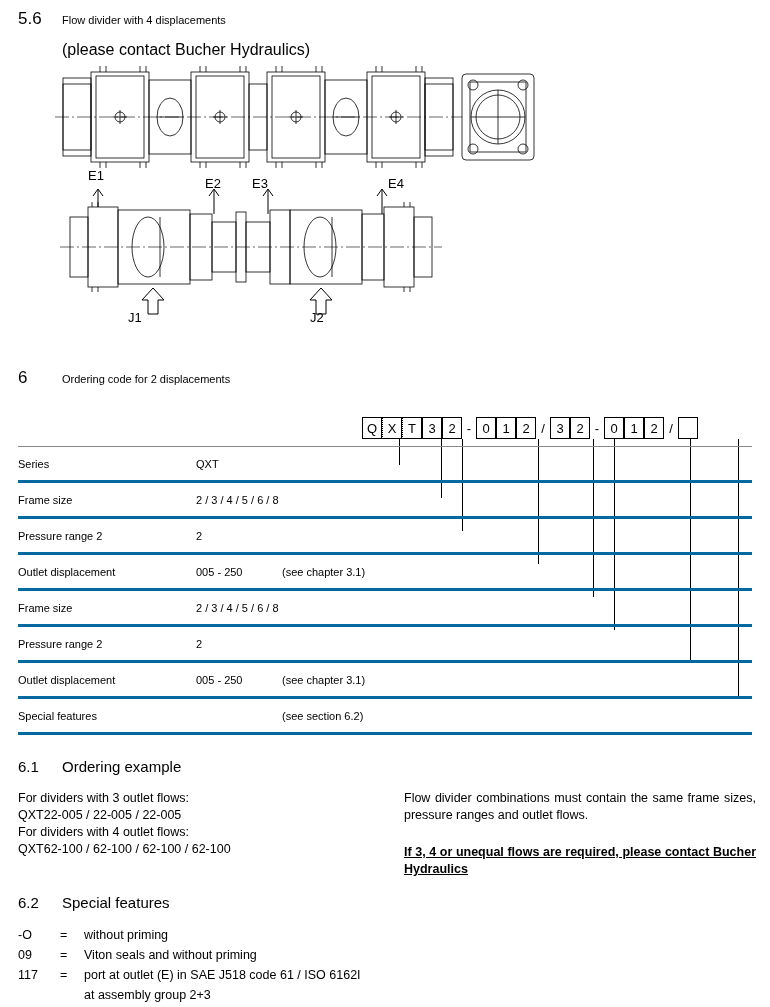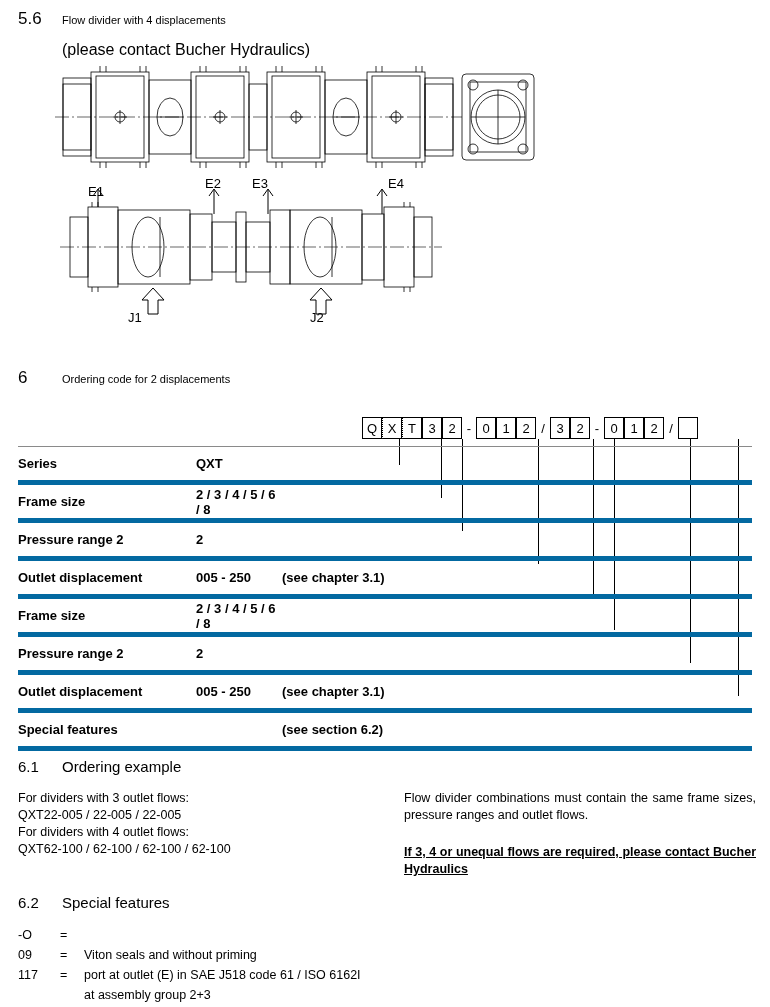--- a/index.html
+++ b/index.html
@@ -79,26 +79,25 @@
 
   
   .order-table {
     position: absolute;
     left: 18px;
     top: 446px;
     width: 734px;
     border-collapse: collapse;
   }
   .order-table td {
-    border-bottom: 5px solid #0369a1;
+    border-bottom: 3px solid #0369a1;
     height: 33px;
-    font-size: 13px;
+    font-size: 11px;
     padding: 0;
     vertical-align: middle;
-    font-weight: bold;
   }
   .order-table tr:first-child td { border-top: 1px solid #8a8a8a; }
   .col-label { width: 178px; padding-left: 4px; }
   .col-value { width: 86px; }
   .col-note  { }
 
   
   .leader {
     position: absolute;
     border-left: 1px solid #000;
@@ -280,21 +279,21 @@
           <path d="M268 152 L268 128 M263 134 L268 127 L273 134" fill="none"></path>
           <path d="M382 152 L382 128 M377 134 L382 127 L387 134" fill="none"></path>
         </g>
 
         <path d="M148 252 L148 238 L142 238 L153 226 L164 238 L158 238 L158 252 Z" fill="#fff" stroke="#000" stroke-width="1"></path>
         <path d="M316 252 L316 238 L310 238 L321 226 L332 238 L326 238 L326 252 Z" fill="#fff" stroke="#000" stroke-width="1"></path>
       </g>
     </svg>
   </div>
 
-  <div class="lbl" style="left:88px; top:184px;">E1</div>
+  <div class="lbl" style="left:88px; top:168px;">E1</div>
   <div class="lbl" style="left:205px; top:176px;">E2</div>
   <div class="lbl" style="left:252px; top:176px;">E3</div>
   <div class="lbl" style="left:388px; top:176px;">E4</div>
   <div class="lbl" style="left:128px; top:310px;">J1</div>
   <div class="lbl" style="left:310px; top:310px;">J2</div>
 
   <div class="sec-head sec-h1" style="left:18px; top:368px;">
     <span class="sec-num">6</span>
     <span class="sec-title">Ordering code for 2 displacements</span>
   </div>
@@ -393,20 +392,21 @@
 
   <div class="sec-head sec-h2" style="left:18px; top:894px;">
     <span class="sec-num">6.2</span>
     <span class="sec-title">Special features</span>
   </div>
 
   <div class="sf-list">
     <div class="sf-row">
       <span class="sf-code">-O</span>
       <span class="sf-eq">=</span>
+      <span class="sf-txt">without priming</span>
     </div>
     <div class="sf-row">
       <span class="sf-code">09</span>
       <span class="sf-eq">=</span>
       <span class="sf-txt">Viton seals and without priming</span>
     </div>
     <div class="sf-row">
       <span class="sf-code">117</span>
       <span class="sf-eq">=</span>
       <span class="sf-txt">port at outlet (E) in SAE J518 code 61 / ISO 6162I</span>

